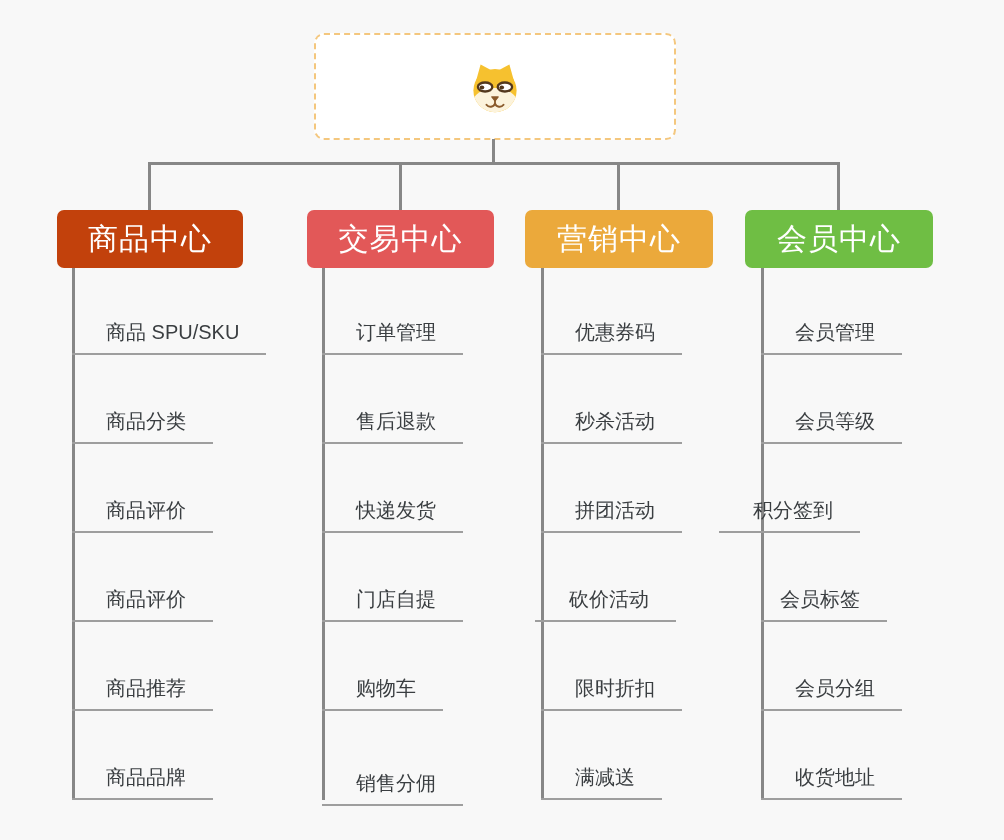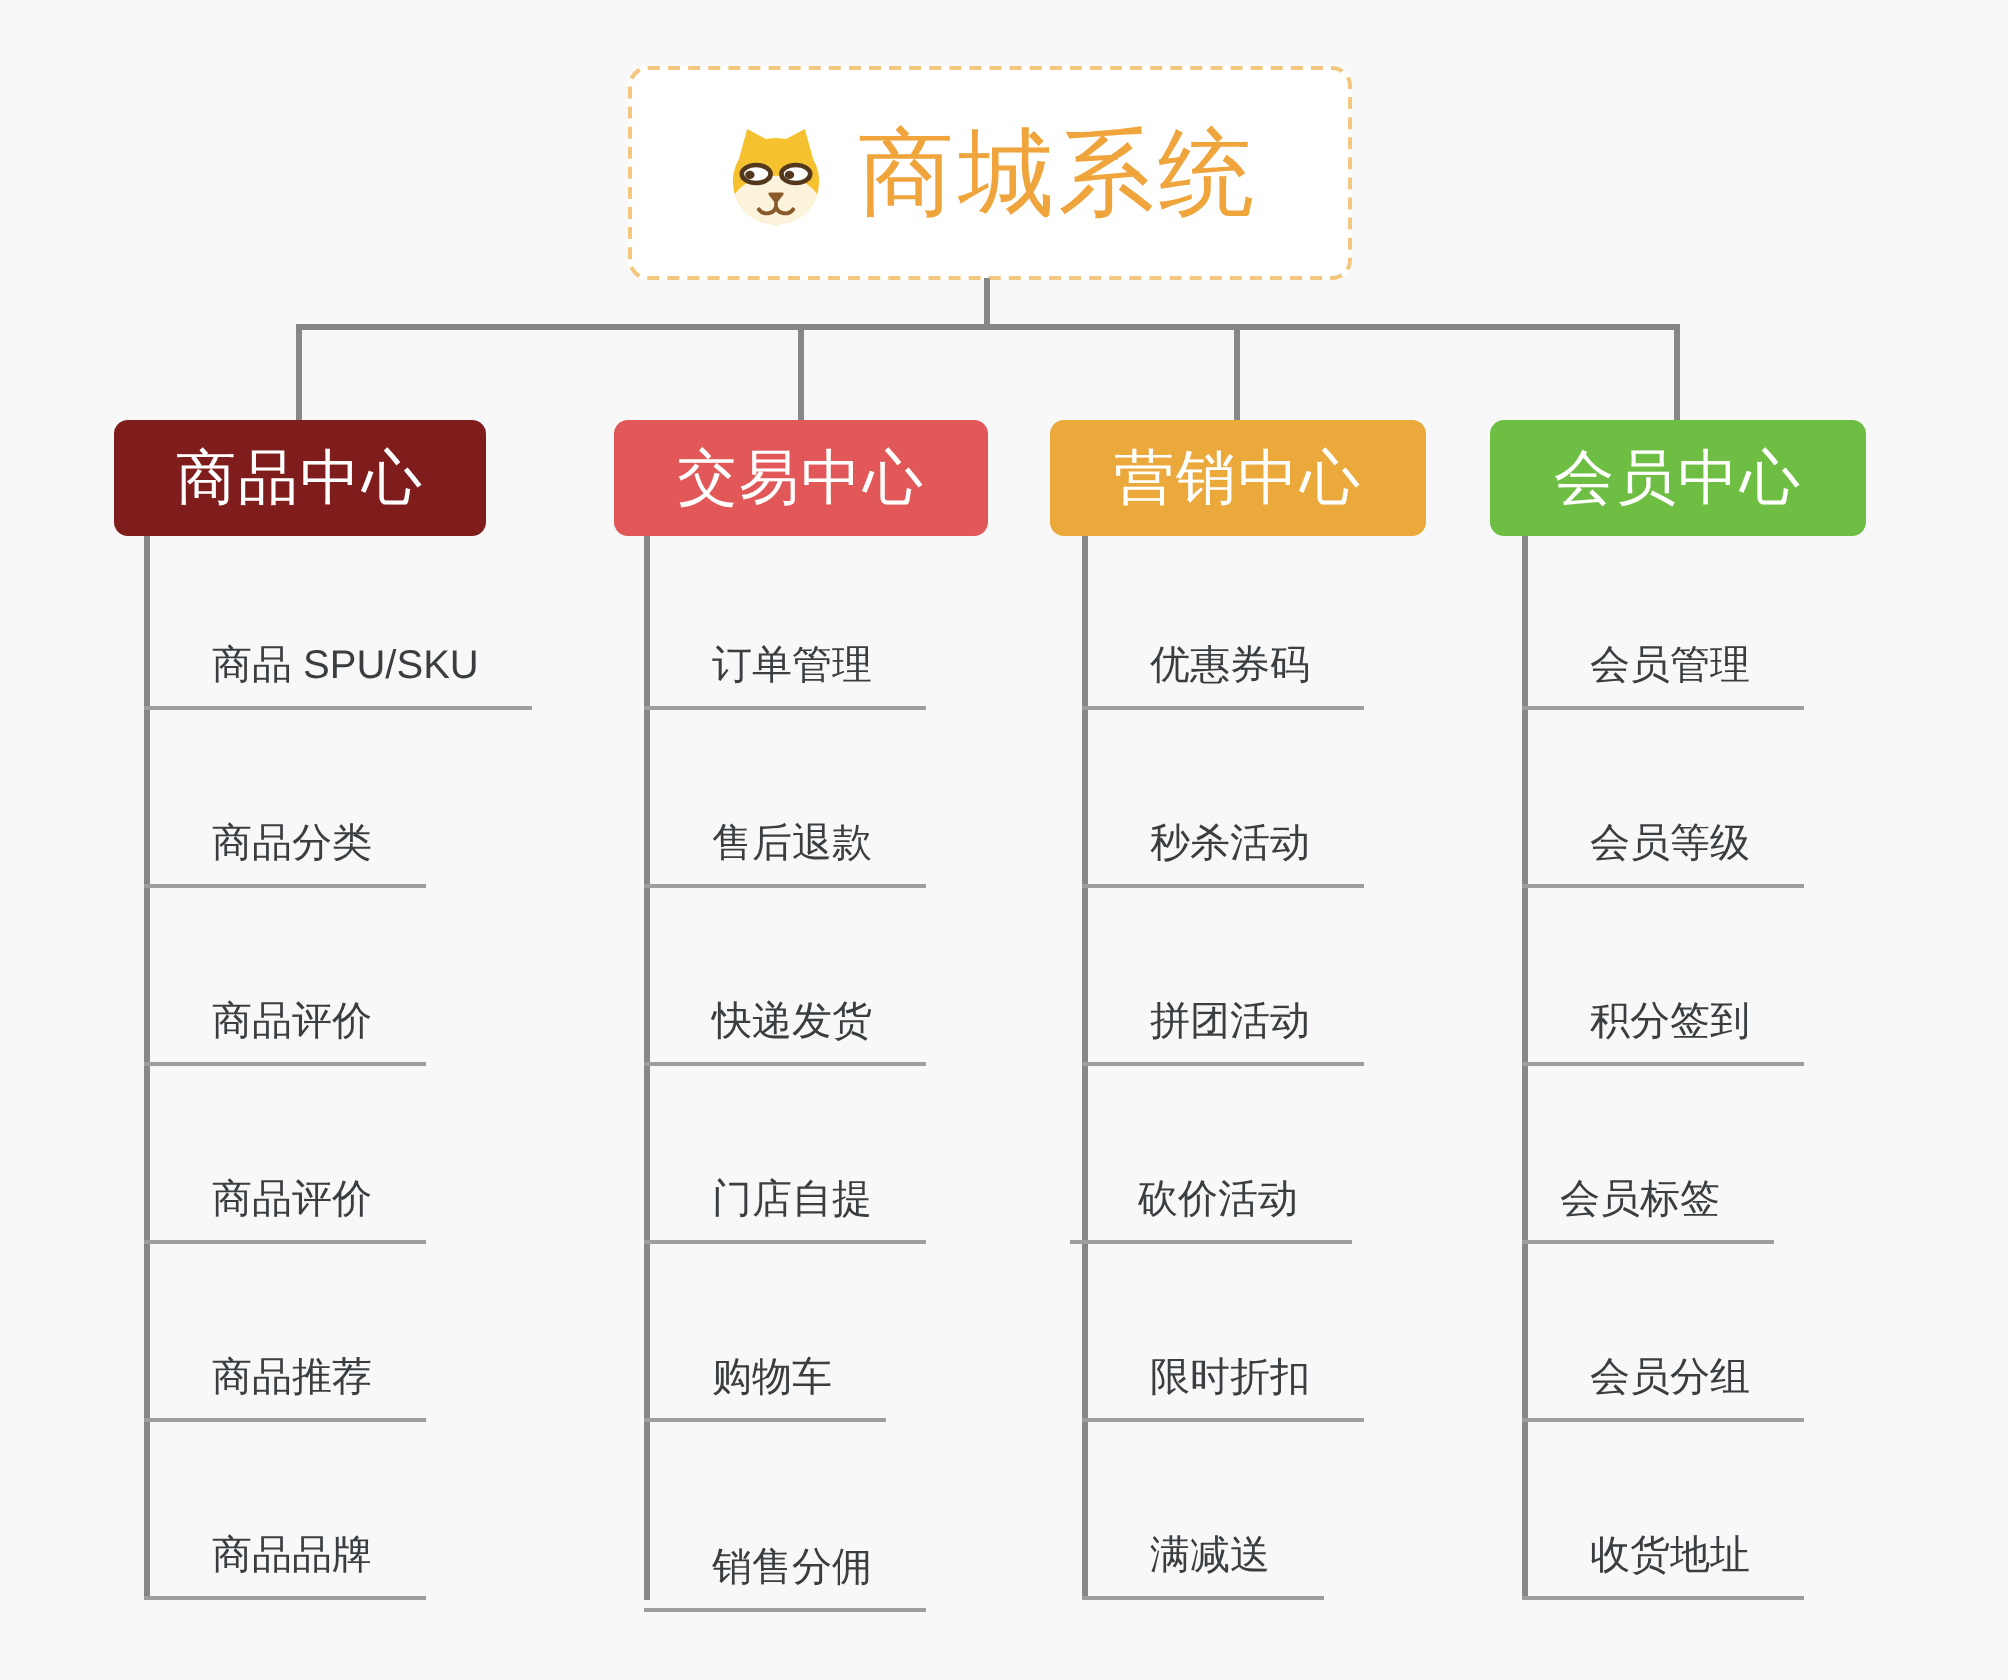--- a/index.html
+++ b/index.html
@@ -76,29 +76,28 @@
         </clipPath>
       <ellipse cx="30" cy="48" rx="25" ry="17" fill="#FCF3DC" clip-path="url(#headclip)"></ellipse>
       <ellipse cx="19" cy="30" rx="8" ry="5" fill="#FFFFFF" stroke="#53381D" stroke-width="2.6"></ellipse>
       <ellipse cx="41" cy="30" rx="8" ry="5" fill="#FFFFFF" stroke="#53381D" stroke-width="2.6"></ellipse>
       <ellipse cx="15.5" cy="30.5" rx="2.6" ry="2.3" fill="#53381D"></ellipse>
       <ellipse cx="37.5" cy="30.5" rx="2.6" ry="2.3" fill="#53381D"></ellipse>
       <path d="M26.5,41 h7 l-3.5,4.5 z" fill="#8A5A2B" stroke="#8A5A2B" stroke-width="1.5" stroke-linejoin="round"></path>
       <path d="M30,45 v3.5" stroke="#8A5A2B" stroke-width="2" stroke-linecap="round" fill="none"></path>
       <path d="M30,48.5 c-1.5,4 -7,4.5 -9.5,1.2 M30,48.5 c1.5,4 7,4.5 9.5,1.2" stroke="#8A5A2B" stroke-width="2.2" stroke-linecap="round" fill="none"></path>
     </svg>
-    <span class="root-title">商城系统</span>
   </div>
 
   <div class="line root-stub"></div>
   <div class="line h-bar"></div>
 
   <div id="branches">
       <div class="line drop" style="left: 148px;"></div>
-      <div class="branch-node" style="left: 57px; width: 186px; background: #7f1d1d;">商品中心</div>
+      <div class="branch-node" style="left: 57px; width: 186px; background: #c2410c;">商品中心</div>
       <div class="line branch-vline" style="left: 72px;"></div>
       <div class="child-node" style="left: 72px; top: 309px;">商品 SPU/SKU</div>
       <div class="child-node" style="left: 72px; top: 398px;">商品分类</div>
       <div class="child-node" style="left: 72px; top: 487px;">商品评价</div>
       <div class="child-node" style="left: 72px; top: 576px;">商品评价</div>
       <div class="child-node" style="left: 72px; top: 665px;">商品推荐</div>
       <div class="child-node" style="left: 72px; top: 754px;">商品品牌</div>
       <div class="line drop" style="left: 399px;"></div>
       <div class="branch-node" style="left: 307px; width: 187px; background: rgb(226, 88, 88);">交易中心</div>
       <div class="line branch-vline" style="left: 322px;"></div>
@@ -115,18 +114,18 @@
       <div class="child-node" style="left: 541px; top: 398px;">秒杀活动</div>
       <div class="child-node" style="left: 541px; top: 487px;">拼团活动</div>
       <div class="child-node" style="left: 535px; top: 576px;">砍价活动</div>
       <div class="child-node" style="left: 541px; top: 665px;">限时折扣</div>
       <div class="child-node" style="left: 541px; top: 754px;">满减送</div>
       <div class="line drop" style="left: 837px;"></div>
       <div class="branch-node" style="left: 745px; width: 188px; background: rgb(111, 190, 68);">会员中心</div>
       <div class="line branch-vline" style="left: 761px;"></div>
       <div class="child-node" style="left: 761px; top: 309px;">会员管理</div>
       <div class="child-node" style="left: 761px; top: 398px;">会员等级</div>
-      <div class="child-node" style="left: 761px; top: 487px;">积分签到</div>
+      <div class="child-node" style="left: 719px; top: 487px;">积分签到</div>
       <div class="child-node" style="left: 761px; top: 576px; padding-left: 19px;">会员标签</div>
       <div class="child-node" style="left: 761px; top: 665px;">会员分组</div>
       <div class="child-node" style="left: 761px; top: 754px;">收货地址</div>
     </div>
 </div>
 
 </body></html>

